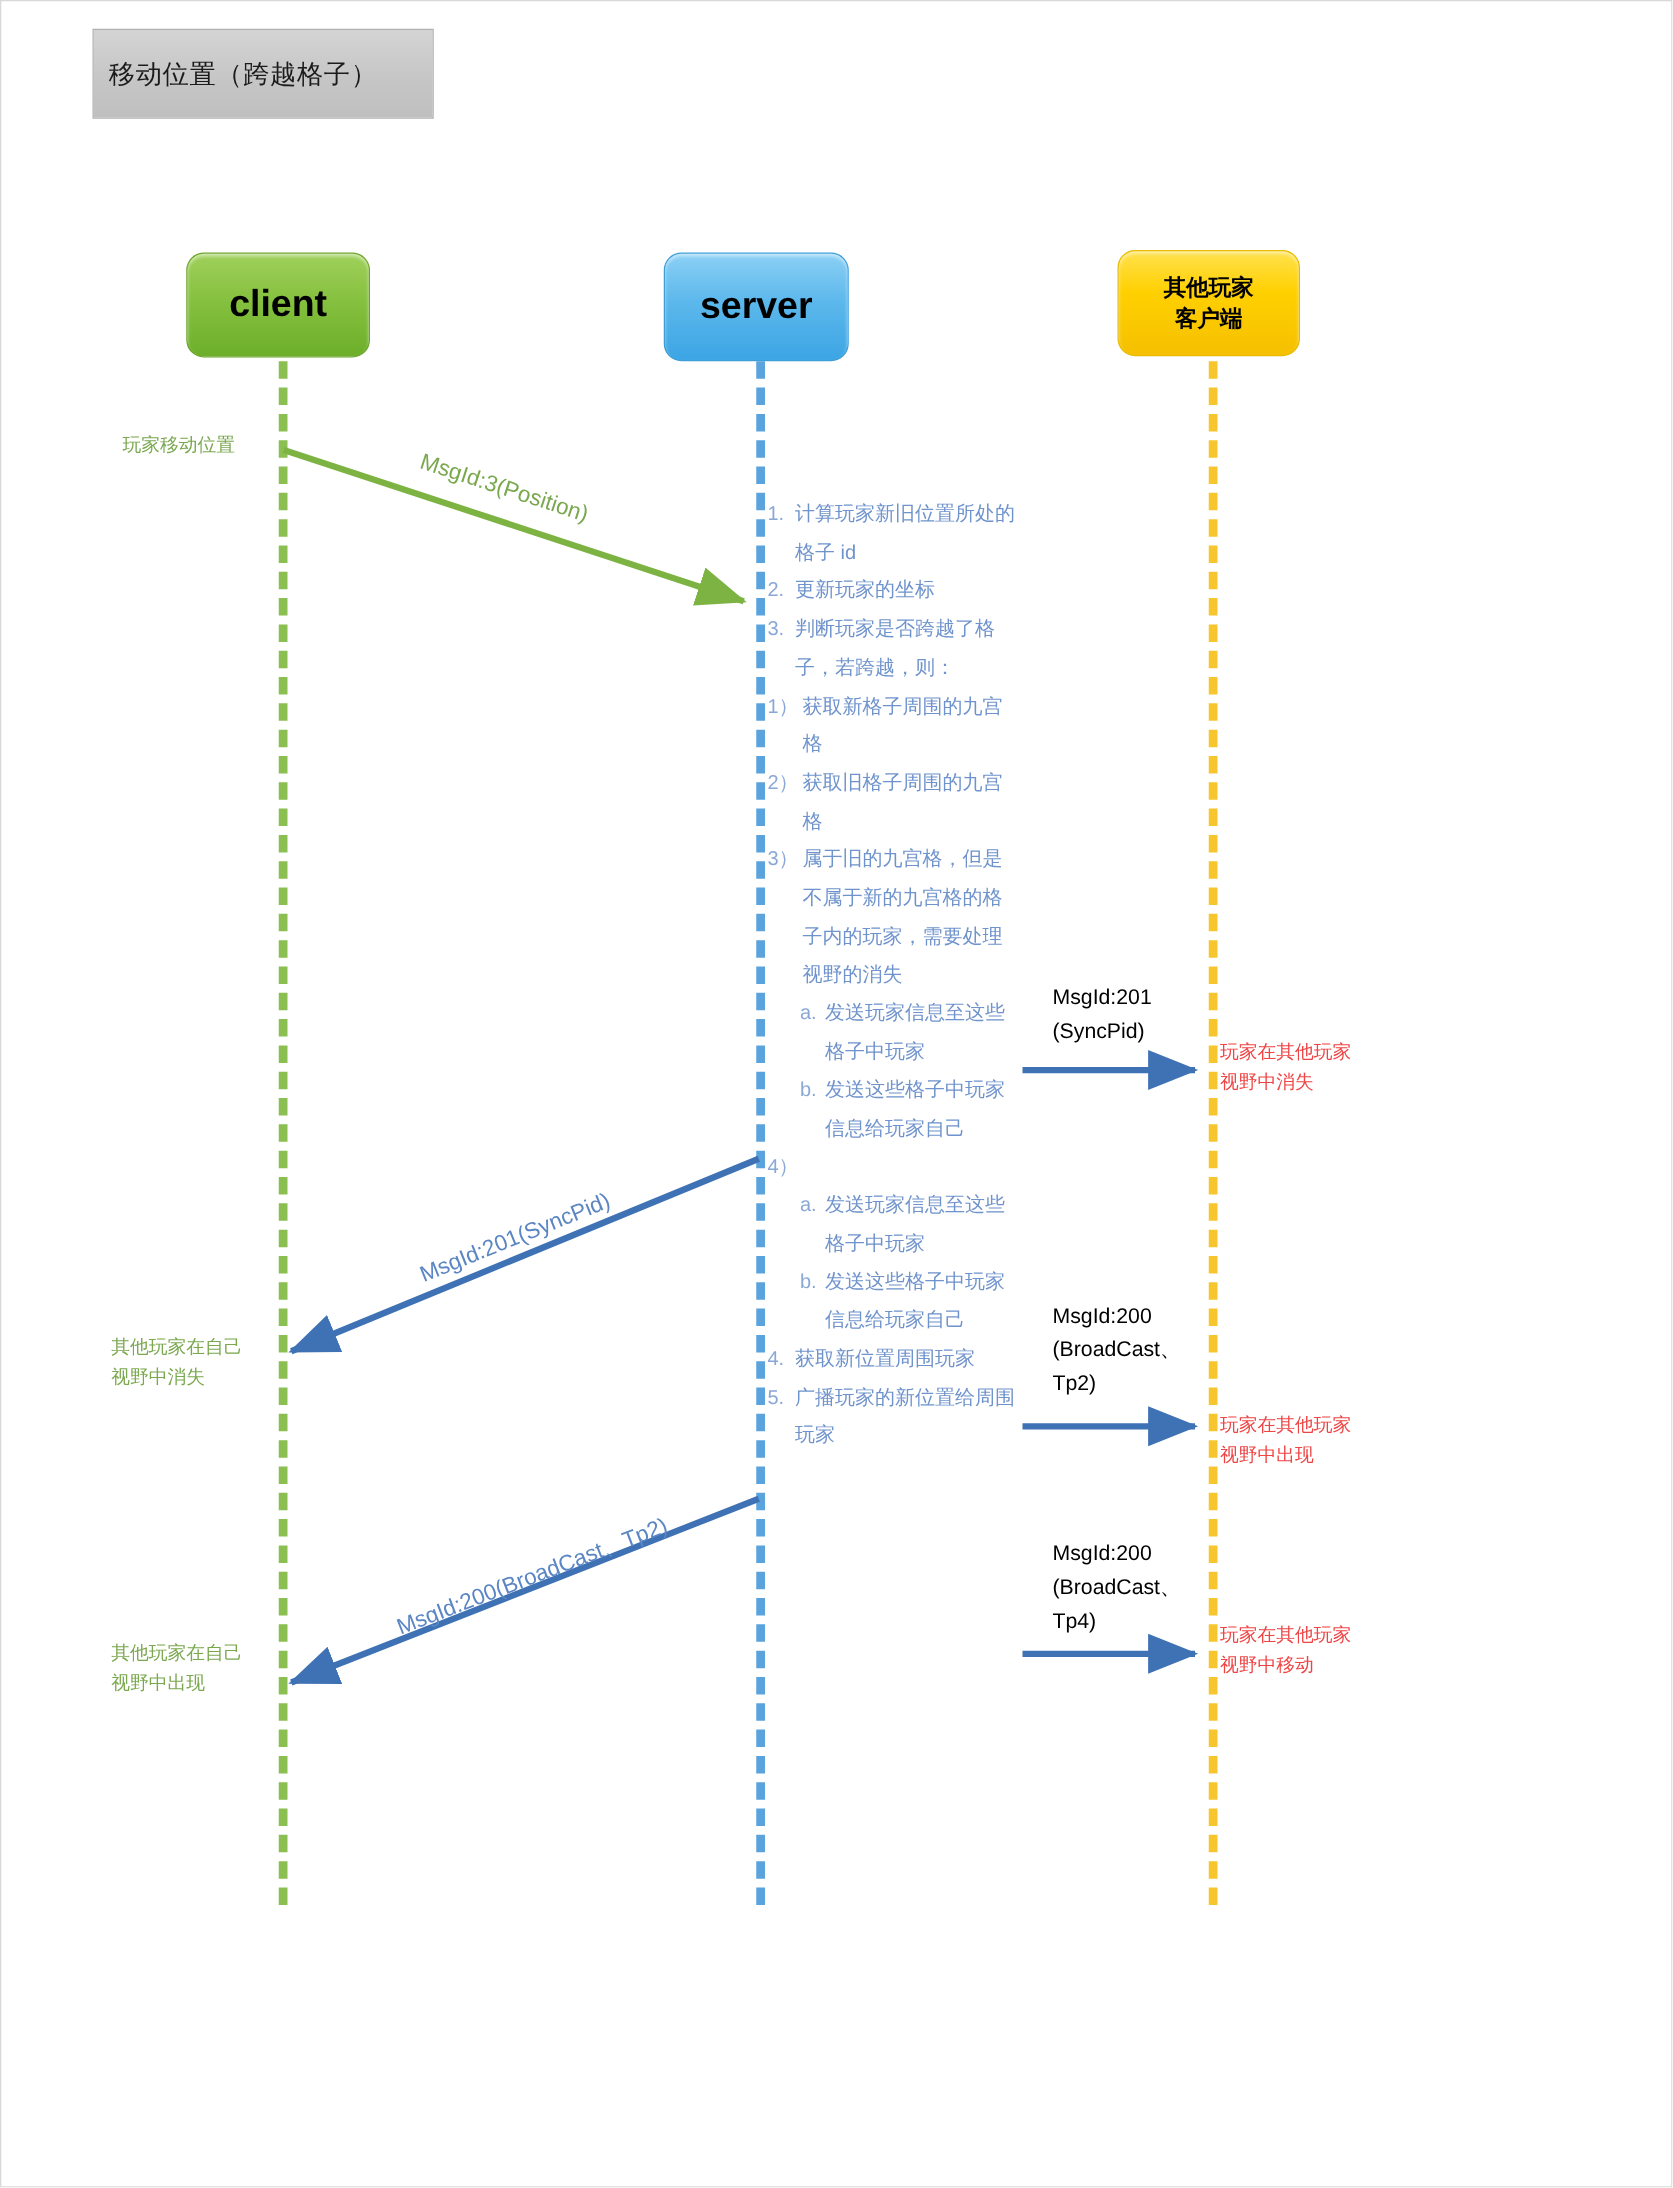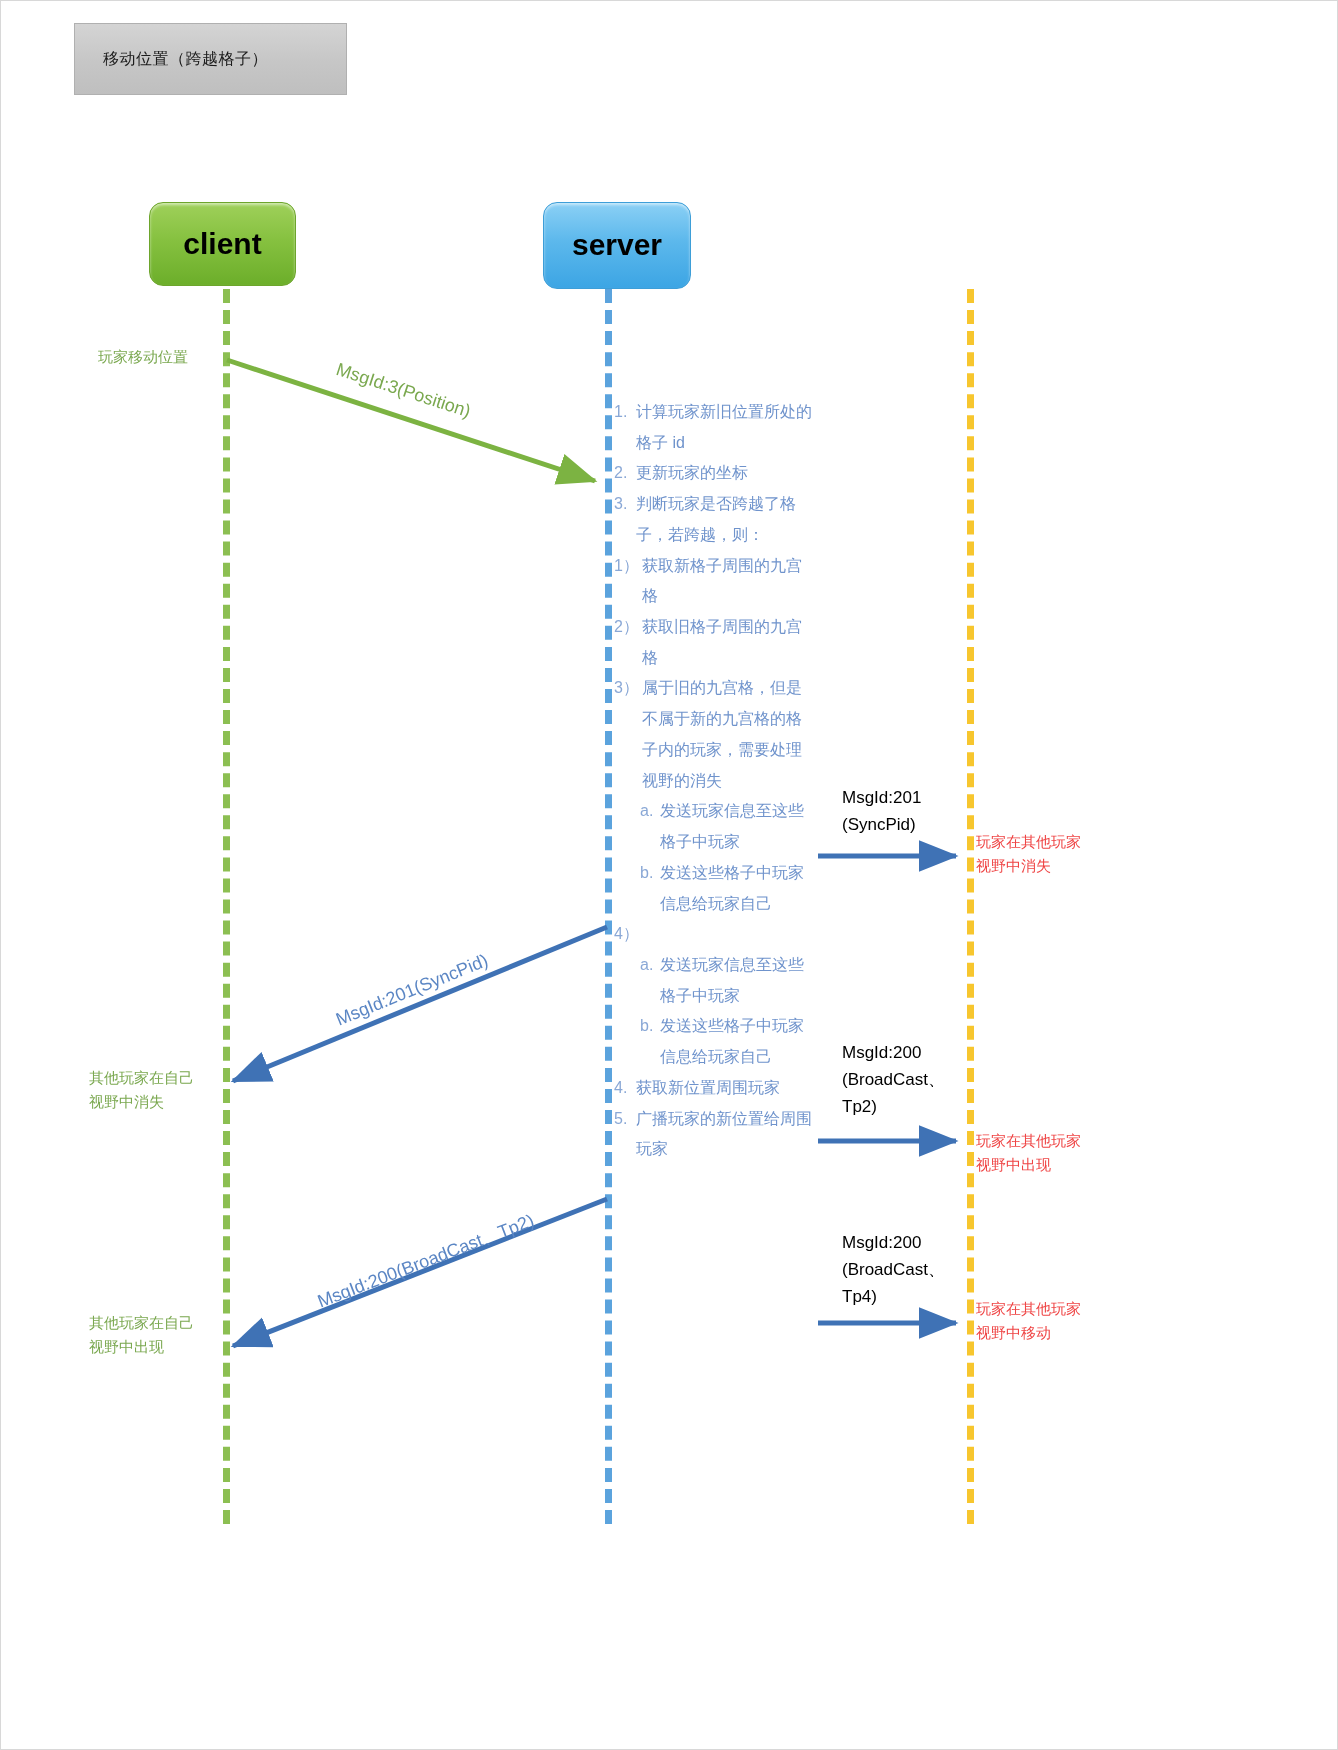--- a/index.html
+++ b/index.html
@@ -27,23 +27,23 @@
     top: 22px;
     width: 273px;
     height: 72px;
     background: linear-gradient(180deg, #d4d4d4 0%, #c6c6c6 55%, #bfbfbf 100%);
     border: 1px solid #b0b0b0;
     display: flex;
     align-items: center;
     box-sizing: border-box;
   }
   .title-box span {
-    font-size: 16px;
+    font-size: 21px;
     color: #1b1b1b;
-    padding-left: 28px;
+    padding-left: 12px;
     letter-spacing: 0.5px;
   }
 
   
   .actor {
     position: absolute;
     display: flex;
     flex-direction: column;
     align-items: center;
     justify-content: center;
@@ -67,21 +67,20 @@
   }
   .actor-client .actor-label { font-size: 30px; }
   .actor-server {
     left: 530px;
     top: 201px;
     width: 148px;
     height: 87px;
     background: linear-gradient(180deg, #8bd0f5 0%, #5cb8ec 45%, #3ca5e4 100%);
     border: 1px solid #3d9ed8;
     box-shadow: inset 0 2px 3px rgba(255,255,255,0.55);
-    margin-left: 12px;
   }
   .actor-server .actor-label { font-size: 30px; }
   .actor-other {
     left: 893px;
     top: 199px;
     width: 146px;
     height: 85px;
     background: linear-gradient(180deg, #ffe14d 0%, #ffd000 40%, #f5c000 100%);
     border: 1px solid #e8bb00;
     box-shadow: inset 0 2px 3px rgba(255,255,255,0.5);
@@ -164,20 +163,24 @@
 
   <div class="title-box">
     <span>移动位置（跨越格子）</span>
   </div>
 
   <div class="actor actor-client">
     <div class="actor-label">client</div>
   </div>
   <div class="actor actor-server">
     <div class="actor-label">server</div>
+  </div>
+  <div class="actor actor-other">
+    <div class="actor-label">其他玩家</div>
+    <div class="actor-label">客户端</div>
   </div>
 
   <div class="lifeline lifeline-client"></div>
   <div class="lifeline lifeline-server"></div>
   <div class="lifeline lifeline-other"></div>
 
   <svg class="arrow-svg">
     <defs>
       <marker id="ah-green" markerWidth="9" markerHeight="9" refX="7.5" refY="3.2" orient="auto">
         <path d="M0,0 L8,3.2 L0,6.4 z" fill="#7cb342"></path>

